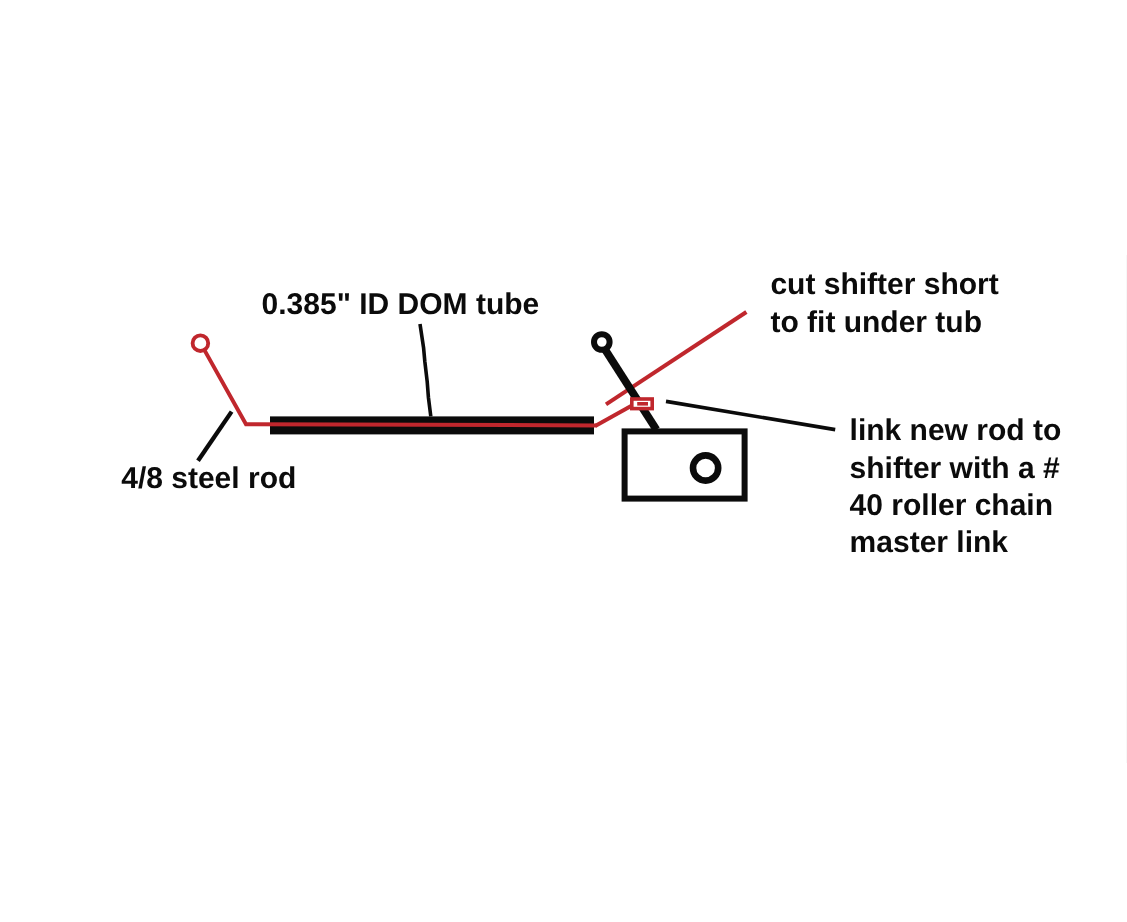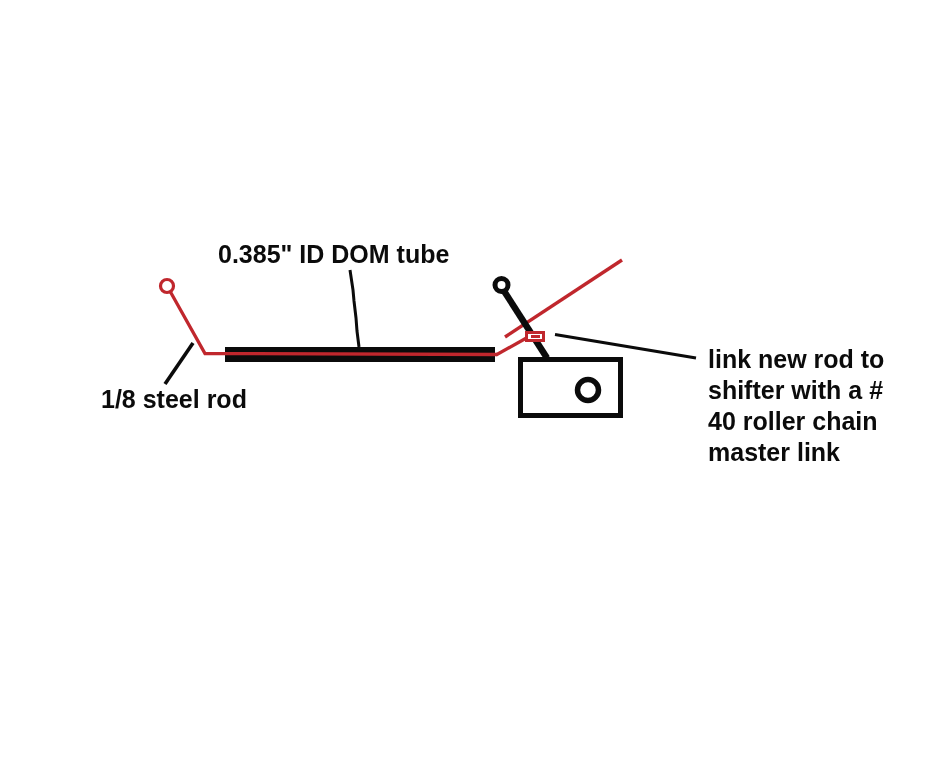--- a/index.html
+++ b/index.html
@@ -65,21 +65,23 @@
 
     <line x1="165" y1="384" x2="193" y2="343" class="ink-stroke" stroke-width="3.6"></line>
 
     <polyline points="350,270 353,290 354,301 356,318 357,331 359,347" class="ink-stroke no-fill" stroke-width="3"></polyline>
 
     <line x1="555" y1="334.5" x2="696" y2="358" class="ink-stroke" stroke-width="3"></line>
   </svg>
 
   <div class="label label-dom-tube">0.385" ID DOM tube</div>
 
+  <div class="label label-cut-shifter">cut shifter short
+to fit under tub</div>
 
-  <div class="label label-steel-rod">1/8 steel rod</div>
+  <div class="label label-steel-rod">4/8 steel rod</div>
 
   <div class="label label-master-link">link new rod to
 shifter with a #
 40 roller chain
 master link</div>
 
 </div>
 
 </body></html>

